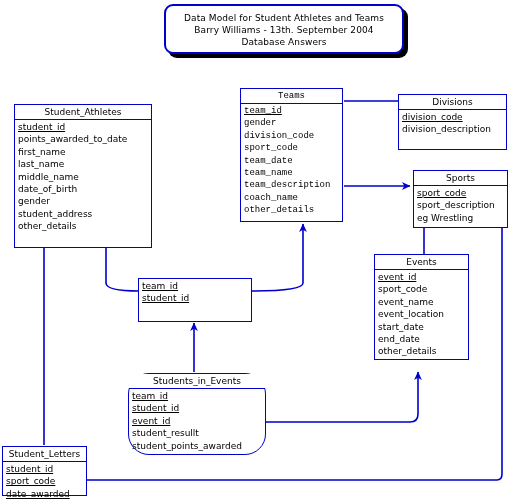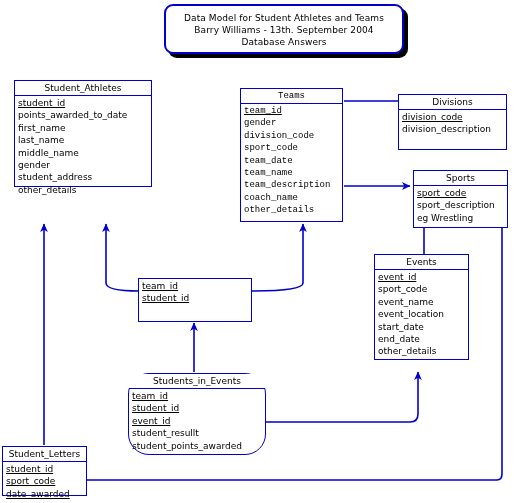--- a/index.html
+++ b/index.html
@@ -118,28 +118,29 @@
       <path d="M266,422 L410,422 Q418,422 418,414 L418,372"></path>
     </g>
   </svg>
 
   <div class="title-box" style="left:164px; top:4px; width:240px; height:50px;">
     <div class="title-line">Data Model for Student Athletes and Teams</div>
     <div class="title-line">Barry Williams - 13th. September 2004</div>
     <div class="title-line">Database Answers</div>
   </div>
 
-  <div class="entity" id="e-student_athletes" style="left:14px; top:80px; width:138px; height:107px;">
+  <div class="entity" id="e-student_athletes" style="left:14px; top:104px; width:138px; height:144px;">
     <div class="entity-name">Student_Athletes</div>
     <div class="attr-list">
         <div class="attr pk">student_id</div>
         <div class="attr">points_awarded_to_date</div>
         <div class="attr">first_name</div>
         <div class="attr">last_name</div>
         <div class="attr">middle_name</div>
+        <div class="attr">date_of_birth</div>
         <div class="attr">gender</div>
         <div class="attr">student_address</div>
         <div class="attr">other_details</div>
       </div>
   </div>
 
   <div class="entity" id="e-teams" style="left:240px; top:88px; width:103px; height:134px;font-family:Liberation Mono, monospace;">
     <div class="entity-name">Teams</div>
     <div class="attr-list">
         <div class="attr pk">team_id</div>

